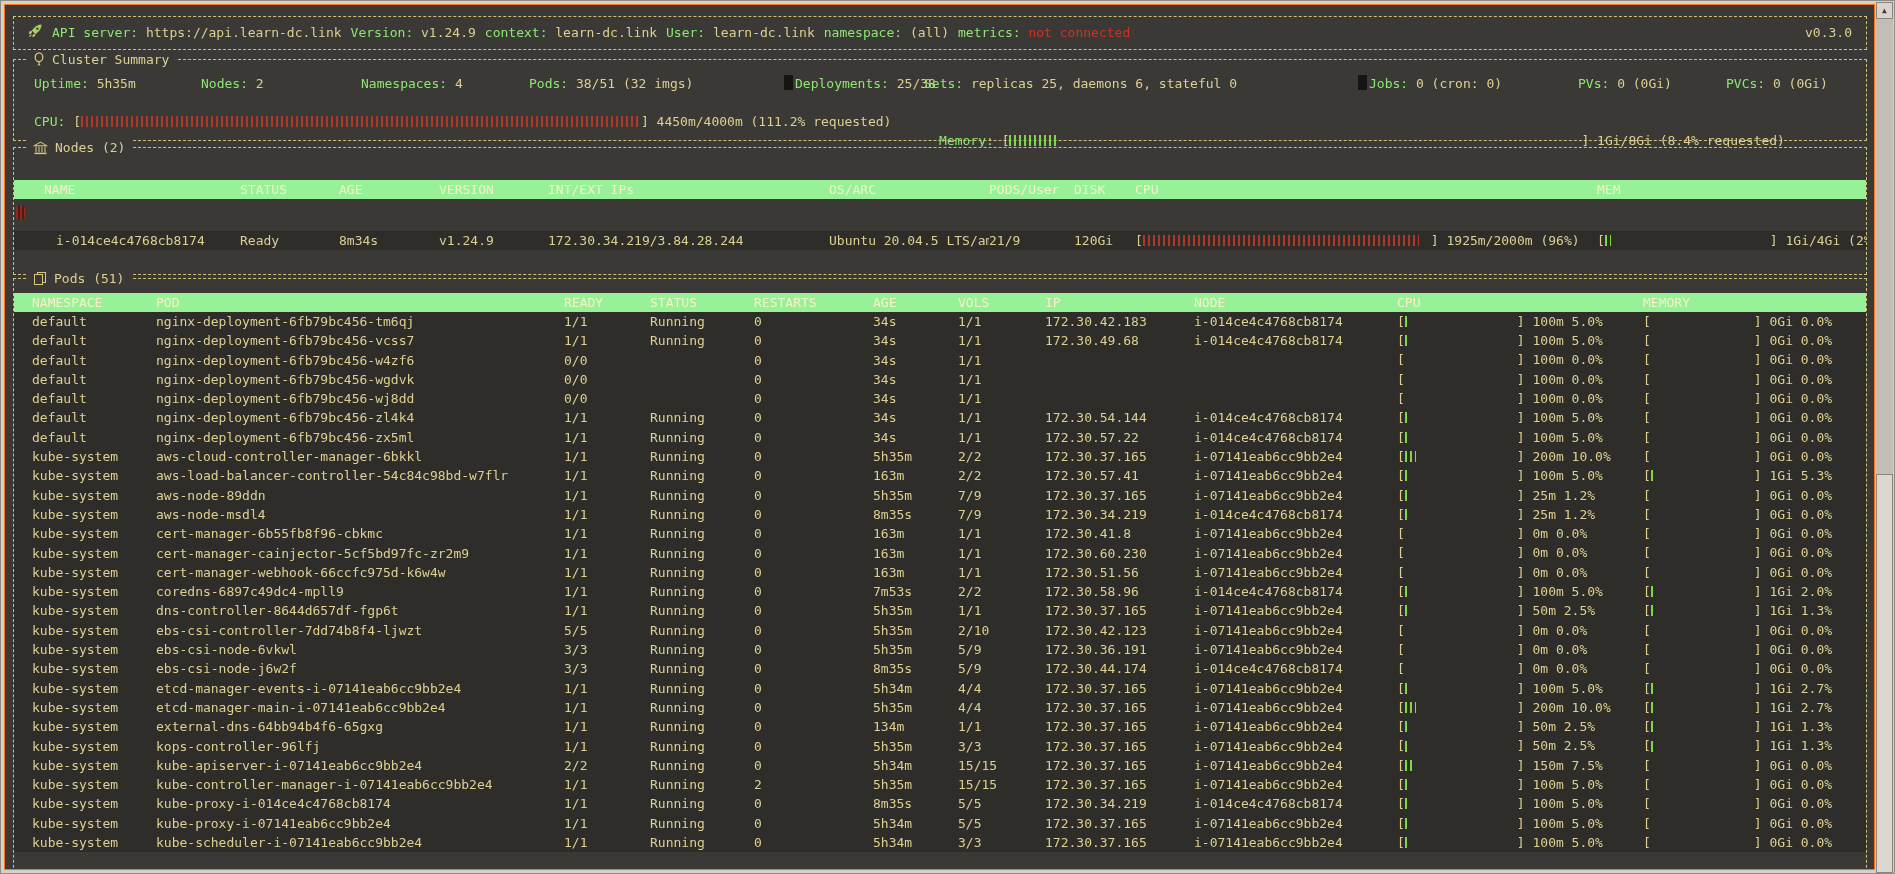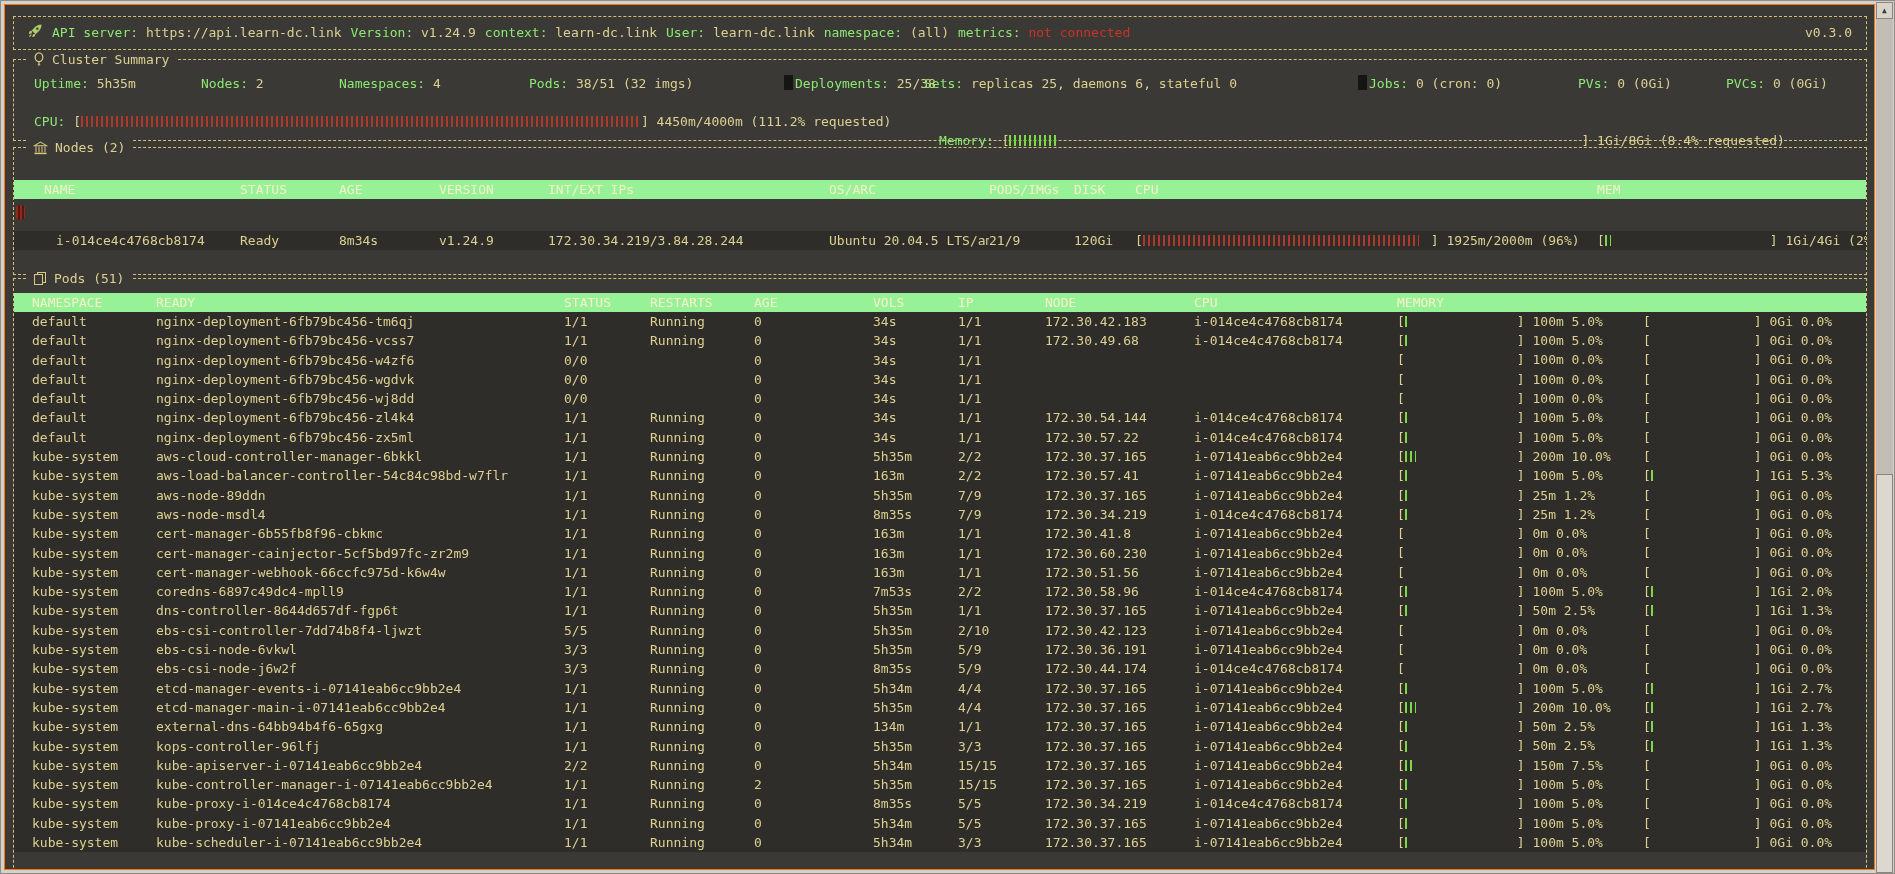--- a/index.html
+++ b/index.html
@@ -21,21 +21,21 @@
   .val{color:#ddd092;}
   .val.alert{color:#cd3227;}
   .version{position:absolute;right:14px;top:0;color:#ddd092;}
 
   
   .cluster{top:54px;height:82px;}
   .stats-row,.bars-row{position:absolute;left:0;width:100%;height:19px;line-height:19px;white-space:pre;}
   .stats-row{top:14px;}
   .bars-row{top:33px;}
   .stat{position:absolute;white-space:pre;}
-  .stat-uptime{left:20px;}.stat-nodes{left:187px;}.stat-namespaces{left:325px;}.stat-pods{left:515px;}
+  .stat-uptime{left:20px;}.stat-nodes{left:187px;}.stat-namespaces{left:347px;}.stat-pods{left:515px;}
   .stat-deployments{left:770px;text-align:center;}.stat-sets{left:910px;text-align:center;}.stat-jobs{left:1344px;}.stat-pvs{left:1564px;}.stat-pvcs{left:1712px;}
   .stat-clcpu{left:20px;}.stat-clmem{left:925px;}
   .cursor{display:inline-block;width:9px;height:15px;background:#151513;vertical-align:-2px;margin-right:2px;}
 
   
   .bar{display:inline-flex;align-items:center;height:19px;vertical-align:top;}
   .bracket{color:#ddd092;}
   .track{display:inline-block;height:13px;position:relative;}
   .fill{display:block;height:11px;margin-top:1px;}
   .fill-red{background:repeating-linear-gradient(90deg,#ad392b 0,#ad392b 2px,rgba(0,0,0,0) 2px,rgba(0,0,0,0) 5px);}
@@ -113,39 +113,39 @@
         <span class="ticon">
           <svg width="15" height="14" viewBox="0 0 16 15">
             <path d="M1.5 5L8 1.2 14.5 5z" fill="none" stroke="#d9c77f" stroke-width="1.1"></path>
             <path d="M3.2 6v6M6.4 6v6M9.6 6v6M12.8 6v6" stroke="#d9c77f" stroke-width="1.1"></path>
             <path d="M1.5 13.3h13" stroke="#d9c77f" stroke-width="1.6"></path>
           </svg>
         </span>
         <span>Nodes (2)</span>
       </div>
       <div id="nodes-table">
-          <div class="thead"><span class="hcell">NAME</span><span class="hcell">STATUS</span><span class="hcell">AGE</span><span class="hcell">VERSION</span><span class="hcell">INT/EXT IPs</span><span class="hcell">OS/ARC</span><span class="hcell">PODS/IMGs</span><span class="hcell">DISK</span><span class="hcell">CPU</span><span class="hcell">MEM</span></div>
+          <div class="thead"><span class="hcell">NAME</span><span class="hcell">STATUS</span><span class="hcell">AGE</span><span class="hcell">VERSION</span><span class="hcell">INT/EXT IPs</span><span class="hcell">OS/ARC</span><span class="hcell">PODS/User</span><span class="hcell">DISK</span><span class="hcell">CPU</span><span class="hcell">MEM</span></div>
           <div class="trow"><span class="cell">i-014ce4c4768cb8174</span><span class="cell">Ready</span><span class="cell">8m34s</span><span class="cell">v1.24.9</span><span class="cell">172.30.34.219/3.84.28.244</span><span class="cell">Ubuntu 20.04.5 LTS/amd64</span><span class="cell">21/9</span><span class="cell">120Gi</span><span class="cell"><span class="bar t-nodecpu"><span class="bracket">[</span><span class="track"><span class="fill fill-red" style="width: 96%;"></span></span><span class="bracket">]</span><span class="bartext"> 1925m/2000m (96%)</span></span></span><span class="cell"><span class="bar t-nodemem"><span class="bracket">[</span><span class="track"><span class="fill fill-green" style="width: 3.5%;"></span></span><span class="bracket">]</span><span class="bartext"> 1Gi/4Gi (2%)</span></span></span></div>
           <div class="trow"><span class="cell">i-07141eab6cc9bb2e4</span><span class="cell">Ready</span><span class="cell">5h35m</span><span class="cell">v1.24.9</span><span class="cell">172.30.37.165/44.211.140.226</span><span class="cell">Ubuntu 20.04.5 LTS/amd64</span><span class="cell">17/23</span><span class="cell">60Gi</span><span class="cell"><span class="bar t-nodecpu"><span class="bracket">[</span><span class="track"><span class="fill fill-light" style="width: 61%;"></span></span><span class="bracket">]</span><span class="bartext"> 1225m/2000m (61%)</span></span></span><span class="cell"><span class="bar t-nodemem"><span class="bracket">[</span><span class="track"><span class="fill fill-green" style="width: 15%;"></span></span><span class="bracket">]</span><span class="bartext"> 1Gi/4Gi (15%)</span></span></span></div>
         </div>
       <div class="master-marker"></div>
     </div>
 
     <div class="panel pods">
       <div class="panel-title">
         <span class="ticon">
           <svg width="14" height="15" viewBox="0 0 14 15">
             <rect x="4.5" y="1.5" width="8" height="10" fill="#3a3935" stroke="#d9c77f"></rect>
             <rect x="1.5" y="3.5" width="8" height="10" fill="#3a3935" stroke="#d9c77f"></rect>
           </svg>
         </span>
         <span>Pods (51)</span>
       </div>
       <div id="pods-table">
-          <div class="thead"><span class="hcell">NAMESPACE</span><span class="hcell">READY</span><span class="hcell">STATUS</span><span class="hcell">RESTARTS</span><span class="hcell">AGE</span><span class="hcell">VOLS</span><span class="hcell">IP</span><span class="hcell">NODE</span><span class="hcell">CPU</span><span class="hcell">MEMORY</span></div>
+          <div class="thead"><span class="hcell">NAMESPACE</span><span class="hcell">POD</span><span class="hcell">READY</span><span class="hcell">STATUS</span><span class="hcell">RESTARTS</span><span class="hcell">AGE</span><span class="hcell">VOLS</span><span class="hcell">IP</span><span class="hcell">NODE</span><span class="hcell">CPU</span><span class="hcell">MEMORY</span></div>
           <div class="trow"><span class="cell">default</span><span class="cell">nginx-deployment-6fb79bc456-tm6qj</span><span class="cell">1/1</span><span class="cell">Running</span><span class="cell">0</span><span class="cell">34s</span><span class="cell">1/1</span><span class="cell">172.30.42.183</span><span class="cell">i-014ce4c4768cb8174</span><span class="cell"><span class="bar t-podcpu"><span class="bracket">[</span><span class="track"><span class="fill fill-green" style="width: 5%;"></span></span><span class="bracket">]</span><span class="bartext"> 100m 5.0%</span></span></span><span class="cell"><span class="bar t-podmem"><span class="bracket">[</span><span class="track"><span class="fill fill-green" style="width: 0%;"></span></span><span class="bracket">]</span><span class="bartext"> 0Gi 0.0%</span></span></span></div>
           <div class="trow"><span class="cell">default</span><span class="cell">nginx-deployment-6fb79bc456-vcss7</span><span class="cell">1/1</span><span class="cell">Running</span><span class="cell">0</span><span class="cell">34s</span><span class="cell">1/1</span><span class="cell">172.30.49.68</span><span class="cell">i-014ce4c4768cb8174</span><span class="cell"><span class="bar t-podcpu"><span class="bracket">[</span><span class="track"><span class="fill fill-green" style="width: 5%;"></span></span><span class="bracket">]</span><span class="bartext"> 100m 5.0%</span></span></span><span class="cell"><span class="bar t-podmem"><span class="bracket">[</span><span class="track"><span class="fill fill-green" style="width: 0%;"></span></span><span class="bracket">]</span><span class="bartext"> 0Gi 0.0%</span></span></span></div>
           <div class="trow"><span class="cell">default</span><span class="cell">nginx-deployment-6fb79bc456-w4zf6</span><span class="cell">0/0</span><span class="cell"></span><span class="cell">0</span><span class="cell">34s</span><span class="cell">1/1</span><span class="cell"></span><span class="cell"></span><span class="cell"><span class="bar t-podcpu"><span class="bracket">[</span><span class="track"><span class="fill fill-green" style="width: 0%;"></span></span><span class="bracket">]</span><span class="bartext"> 100m 0.0%</span></span></span><span class="cell"><span class="bar t-podmem"><span class="bracket">[</span><span class="track"><span class="fill fill-green" style="width: 0%;"></span></span><span class="bracket">]</span><span class="bartext"> 0Gi 0.0%</span></span></span></div>
           <div class="trow"><span class="cell">default</span><span class="cell">nginx-deployment-6fb79bc456-wgdvk</span><span class="cell">0/0</span><span class="cell"></span><span class="cell">0</span><span class="cell">34s</span><span class="cell">1/1</span><span class="cell"></span><span class="cell"></span><span class="cell"><span class="bar t-podcpu"><span class="bracket">[</span><span class="track"><span class="fill fill-green" style="width: 0%;"></span></span><span class="bracket">]</span><span class="bartext"> 100m 0.0%</span></span></span><span class="cell"><span class="bar t-podmem"><span class="bracket">[</span><span class="track"><span class="fill fill-green" style="width: 0%;"></span></span><span class="bracket">]</span><span class="bartext"> 0Gi 0.0%</span></span></span></div>
           <div class="trow"><span class="cell">default</span><span class="cell">nginx-deployment-6fb79bc456-wj8dd</span><span class="cell">0/0</span><span class="cell"></span><span class="cell">0</span><span class="cell">34s</span><span class="cell">1/1</span><span class="cell"></span><span class="cell"></span><span class="cell"><span class="bar t-podcpu"><span class="bracket">[</span><span class="track"><span class="fill fill-green" style="width: 0%;"></span></span><span class="bracket">]</span><span class="bartext"> 100m 0.0%</span></span></span><span class="cell"><span class="bar t-podmem"><span class="bracket">[</span><span class="track"><span class="fill fill-green" style="width: 0%;"></span></span><span class="bracket">]</span><span class="bartext"> 0Gi 0.0%</span></span></span></div>
           <div class="trow"><span class="cell">default</span><span class="cell">nginx-deployment-6fb79bc456-zl4k4</span><span class="cell">1/1</span><span class="cell">Running</span><span class="cell">0</span><span class="cell">34s</span><span class="cell">1/1</span><span class="cell">172.30.54.144</span><span class="cell">i-014ce4c4768cb8174</span><span class="cell"><span class="bar t-podcpu"><span class="bracket">[</span><span class="track"><span class="fill fill-green" style="width: 5%;"></span></span><span class="bracket">]</span><span class="bartext"> 100m 5.0%</span></span></span><span class="cell"><span class="bar t-podmem"><span class="bracket">[</span><span class="track"><span class="fill fill-green" style="width: 0%;"></span></span><span class="bracket">]</span><span class="bartext"> 0Gi 0.0%</span></span></span></div>
           <div class="trow"><span class="cell">default</span><span class="cell">nginx-deployment-6fb79bc456-zx5ml</span><span class="cell">1/1</span><span class="cell">Running</span><span class="cell">0</span><span class="cell">34s</span><span class="cell">1/1</span><span class="cell">172.30.57.22</span><span class="cell">i-014ce4c4768cb8174</span><span class="cell"><span class="bar t-podcpu"><span class="bracket">[</span><span class="track"><span class="fill fill-green" style="width: 5%;"></span></span><span class="bracket">]</span><span class="bartext"> 100m 5.0%</span></span></span><span class="cell"><span class="bar t-podmem"><span class="bracket">[</span><span class="track"><span class="fill fill-green" style="width: 0%;"></span></span><span class="bracket">]</span><span class="bartext"> 0Gi 0.0%</span></span></span></div>
           <div class="trow"><span class="cell">kube-system</span><span class="cell">aws-cloud-controller-manager-6bkkl</span><span class="cell">1/1</span><span class="cell">Running</span><span class="cell">0</span><span class="cell">5h35m</span><span class="cell">2/2</span><span class="cell">172.30.37.165</span><span class="cell">i-07141eab6cc9bb2e4</span><span class="cell"><span class="bar t-podcpu"><span class="bracket">[</span><span class="track"><span class="fill fill-green" style="width: 10%;"></span></span><span class="bracket">]</span><span class="bartext"> 200m 10.0%</span></span></span><span class="cell"><span class="bar t-podmem"><span class="bracket">[</span><span class="track"><span class="fill fill-green" style="width: 0%;"></span></span><span class="bracket">]</span><span class="bartext"> 0Gi 0.0%</span></span></span></div>
           <div class="trow"><span class="cell">kube-system</span><span class="cell">aws-load-balancer-controller-54c84c98bd-w7flr</span><span class="cell">1/1</span><span class="cell">Running</span><span class="cell">0</span><span class="cell">163m</span><span class="cell">2/2</span><span class="cell">172.30.57.41</span><span class="cell">i-07141eab6cc9bb2e4</span><span class="cell"><span class="bar t-podcpu"><span class="bracket">[</span><span class="track"><span class="fill fill-green" style="width: 5%;"></span></span><span class="bracket">]</span><span class="bartext"> 100m 5.0%</span></span></span><span class="cell"><span class="bar t-podmem"><span class="bracket">[</span><span class="track"><span class="fill fill-green" style="width: 5.3%;"></span></span><span class="bracket">]</span><span class="bartext"> 1Gi 5.3%</span></span></span></div>
           <div class="trow"><span class="cell">kube-system</span><span class="cell">aws-node-89ddn</span><span class="cell">1/1</span><span class="cell">Running</span><span class="cell">0</span><span class="cell">5h35m</span><span class="cell">7/9</span><span class="cell">172.30.37.165</span><span class="cell">i-07141eab6cc9bb2e4</span><span class="cell"><span class="bar t-podcpu"><span class="bracket">[</span><span class="track"><span class="fill fill-green" style="width: 3.5%;"></span></span><span class="bracket">]</span><span class="bartext"> 25m 1.2%</span></span></span><span class="cell"><span class="bar t-podmem"><span class="bracket">[</span><span class="track"><span class="fill fill-green" style="width: 0%;"></span></span><span class="bracket">]</span><span class="bartext"> 0Gi 0.0%</span></span></span></div>

